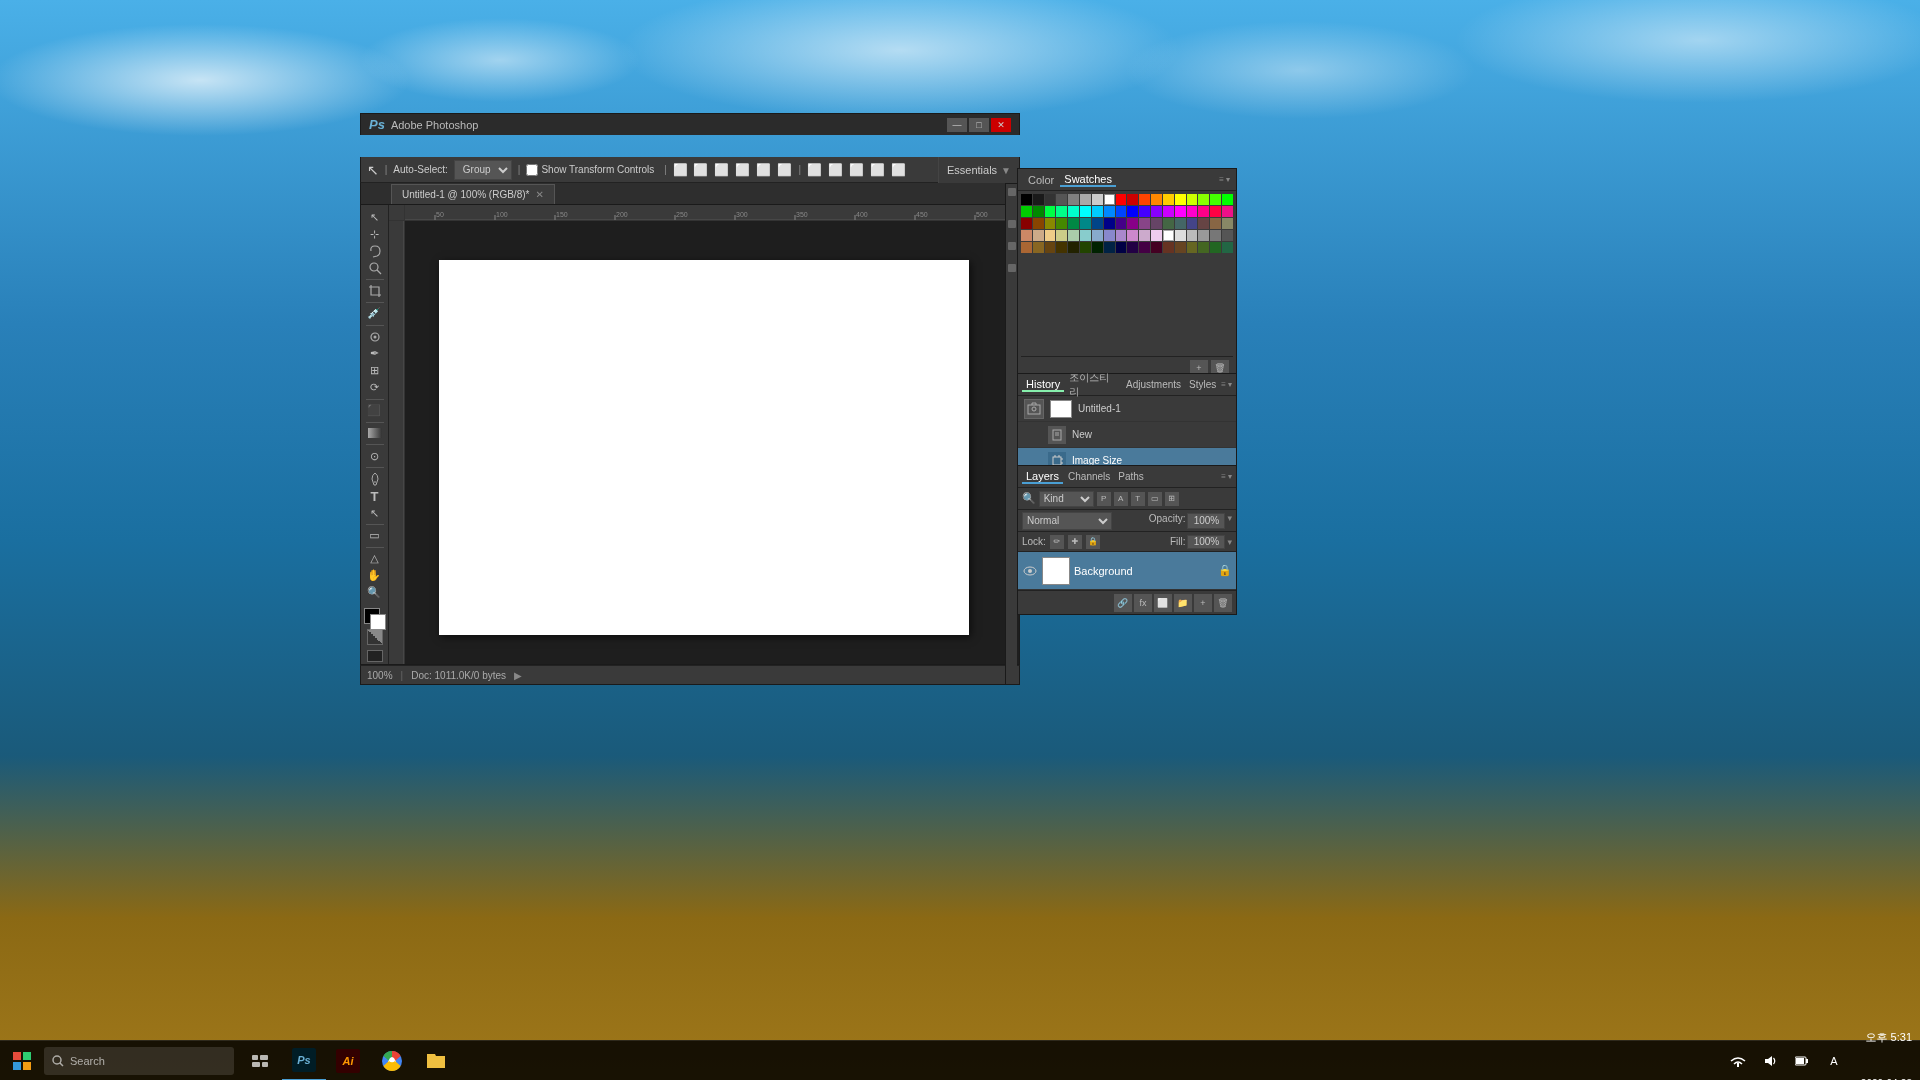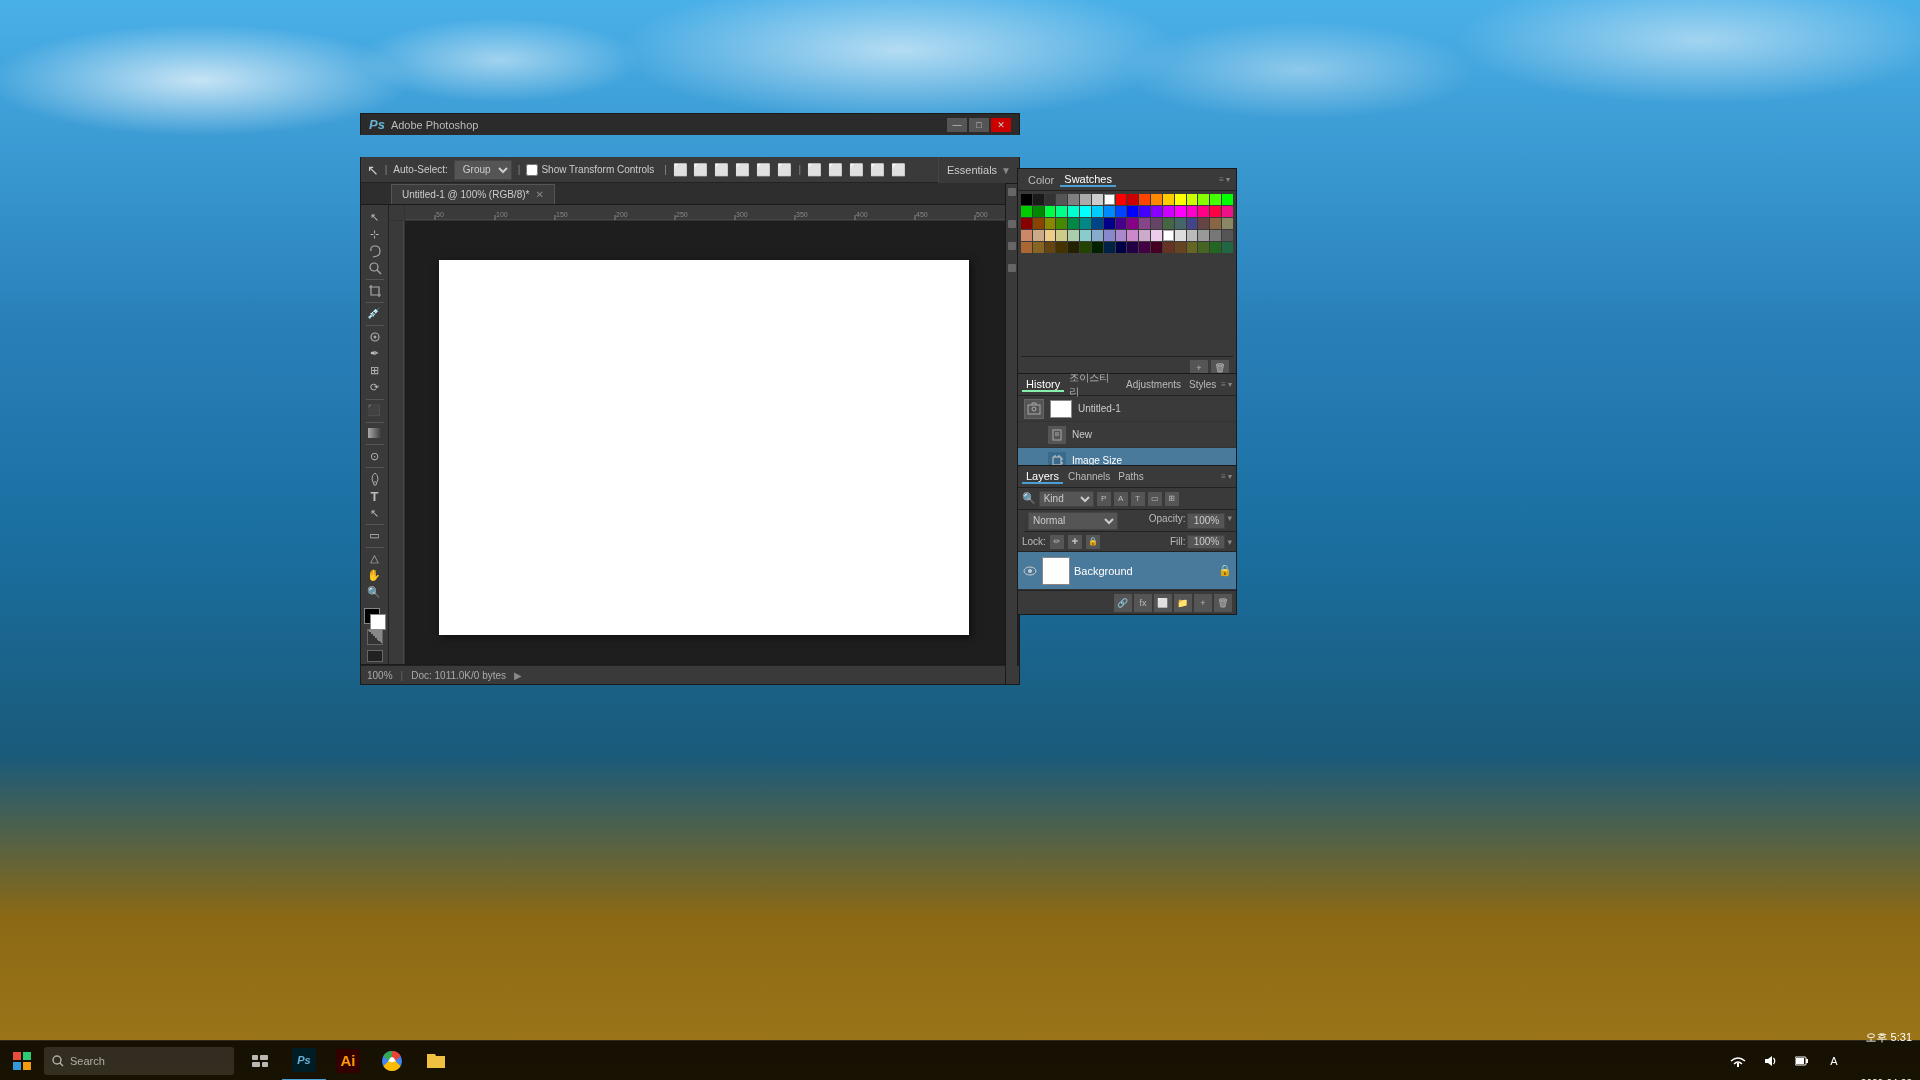--- a/index.html
+++ b/index.html
@@ -476,21 +476,21 @@
         <option>Kind</option>
       </select>
 
       <div style="width:14px;height:14px;background:#555;display:flex;align-items:center;justify-content:center;color:#bbb;font-size:8px;cursor:pointer;">P</div>
       <div style="width:14px;height:14px;background:#555;display:flex;align-items:center;justify-content:center;color:#bbb;font-size:8px;cursor:pointer;">A</div>
       <div style="width:14px;height:14px;background:#555;display:flex;align-items:center;justify-content:center;color:#bbb;font-size:8px;cursor:pointer;">T</div>
       <div style="width:14px;height:14px;background:#555;display:flex;align-items:center;justify-content:center;color:#bbb;font-size:8px;cursor:pointer;">▭</div>
       <div style="width:14px;height:14px;background:#555;display:flex;align-items:center;justify-content:center;color:#bbb;font-size:8px;cursor:pointer;">⊞</div>
     </div>
 
-    <div style="height:22px;background:#3a3a3a;display:flex;align-items:center;padding:0 4px;gap:4px;border-bottom:1px solid #222;margin-left:6px;">
+    <div style="height:22px;background:#3a3a3a;display:flex;align-items:center;padding:0 4px;gap:4px;border-bottom:1px solid #222;">
       <select style="width:90px;height:18px;background:#555;border:1px solid #444;color:#ccc;font-size:10px;">
         <option>Normal</option>
       </select>
       <div style="display:flex;align-items:flex-start;gap:2px;margin-left:auto;">
         <span style="color:#bbb;font-size:10px;">Opacity:</span>
         <div style="width:38px;height:16px;background:#555;border:1px solid #444;display:flex;align-items:center;justify-content:center;color:#ccc;font-size:10px;cursor:pointer;">100%</div>
         <span style="color:#888;font-size:9px;">▾</span>
       </div>
     </div>
 
@@ -563,21 +563,21 @@
       </div>
 
       <div style="width:44px;height:40px;display:flex;align-items:center;justify-content:center;cursor:pointer;border-bottom:2px solid #4a9fd4;">
         <div style="width:24px;height:24px;background:#001d26;display:flex;align-items:center;justify-content:center;border-radius:2px;">
           <span style="color:#6ab0d4;font-weight:bold;font-size:11px;font-style:italic;">Ps</span>
         </div>
       </div>
 
       <div style="width:44px;height:40px;display:flex;align-items:center;justify-content:center;cursor:pointer;">
         <div style="width:24px;height:24px;background:#300;display:flex;align-items:center;justify-content:center;border-radius:2px;">
-          <span style="color:#ff9a00;font-weight:bold;font-size:15px;">Ai</span>
+          <span style="color:#ff9a00;font-weight:bold;font-size:11px;font-style:italic;">Ai</span>
         </div>
       </div>
 
       <div style="width:44px;height:40px;display:flex;align-items:center;justify-content:center;cursor:pointer;">
         <svg width="22" height="22" viewBox="0 0 22 22">
           <circle cx="11" cy="11" r="10" fill="#4285f4"></circle>
           <circle cx="11" cy="11" r="4" fill="white"></circle>
           <path d="M11,1 A10,10 0 0,1 19.66,6 L14,11 A4,4 0 0,0 11,7 Z" fill="#ea4335"></path>
           <path d="M19.66,16 A10,10 0 0,1 2.34,16 L8,11 A4,4 0 0,0 14,11 Z" fill="#fbbc05"></path>
           <path d="M2.34,6 A10,10 0 0,1 11,1 L11,7 A4,4 0 0,0 8,11 Z" fill="#34a853"></path>

